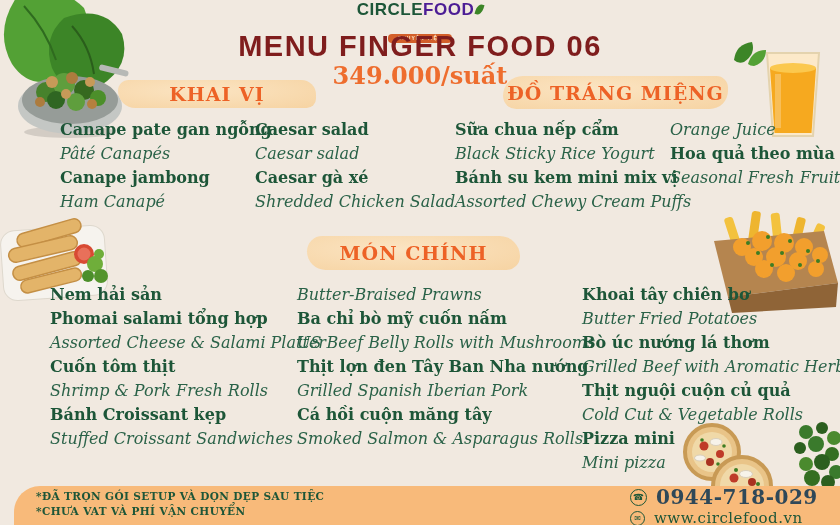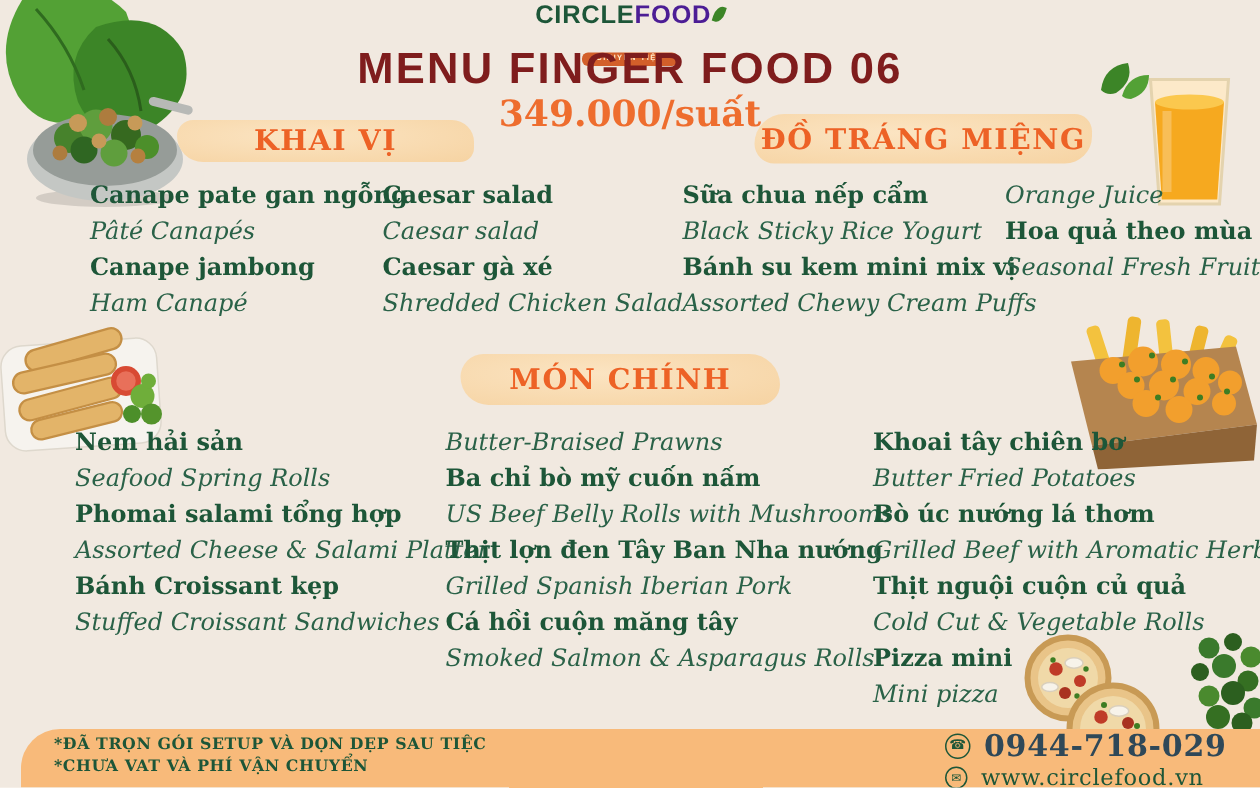--- a/index.html
+++ b/index.html
@@ -250,25 +250,28 @@
     </div>
     <div class="item">
       <div class="vi">Hoa quả theo mùa</div>
       <div class="en">Seasonal Fresh Fruit</div>
     </div>
   </div>
 
   <div class="abs col" style="left:50px;top:283px">
     <div class="item">
       <div class="vi">Nem hải sản</div>
-      <div class="en">Seafood Spring Rolls</div>
     </div>
     <div class="item">
       <div class="vi">Phomai salami tổng hợp</div>
       <div class="en">Assorted Cheese &amp; Salami Platter</div>
+    </div>
+    <div class="item">
+      <div class="vi">Cuốn tôm thịt</div>
+      <div class="en">Shrimp &amp; Pork Fresh Rolls</div>
     </div>
     <div class="item">
       <div class="vi">Bánh Croissant kẹp</div>
       <div class="en">Stuffed Croissant Sandwiches</div>
     </div>
   </div>
   <div class="abs col" style="left:297px;top:283px">
     <div class="item">
       <div class="en">Butter-Braised Prawns</div>
     </div>

